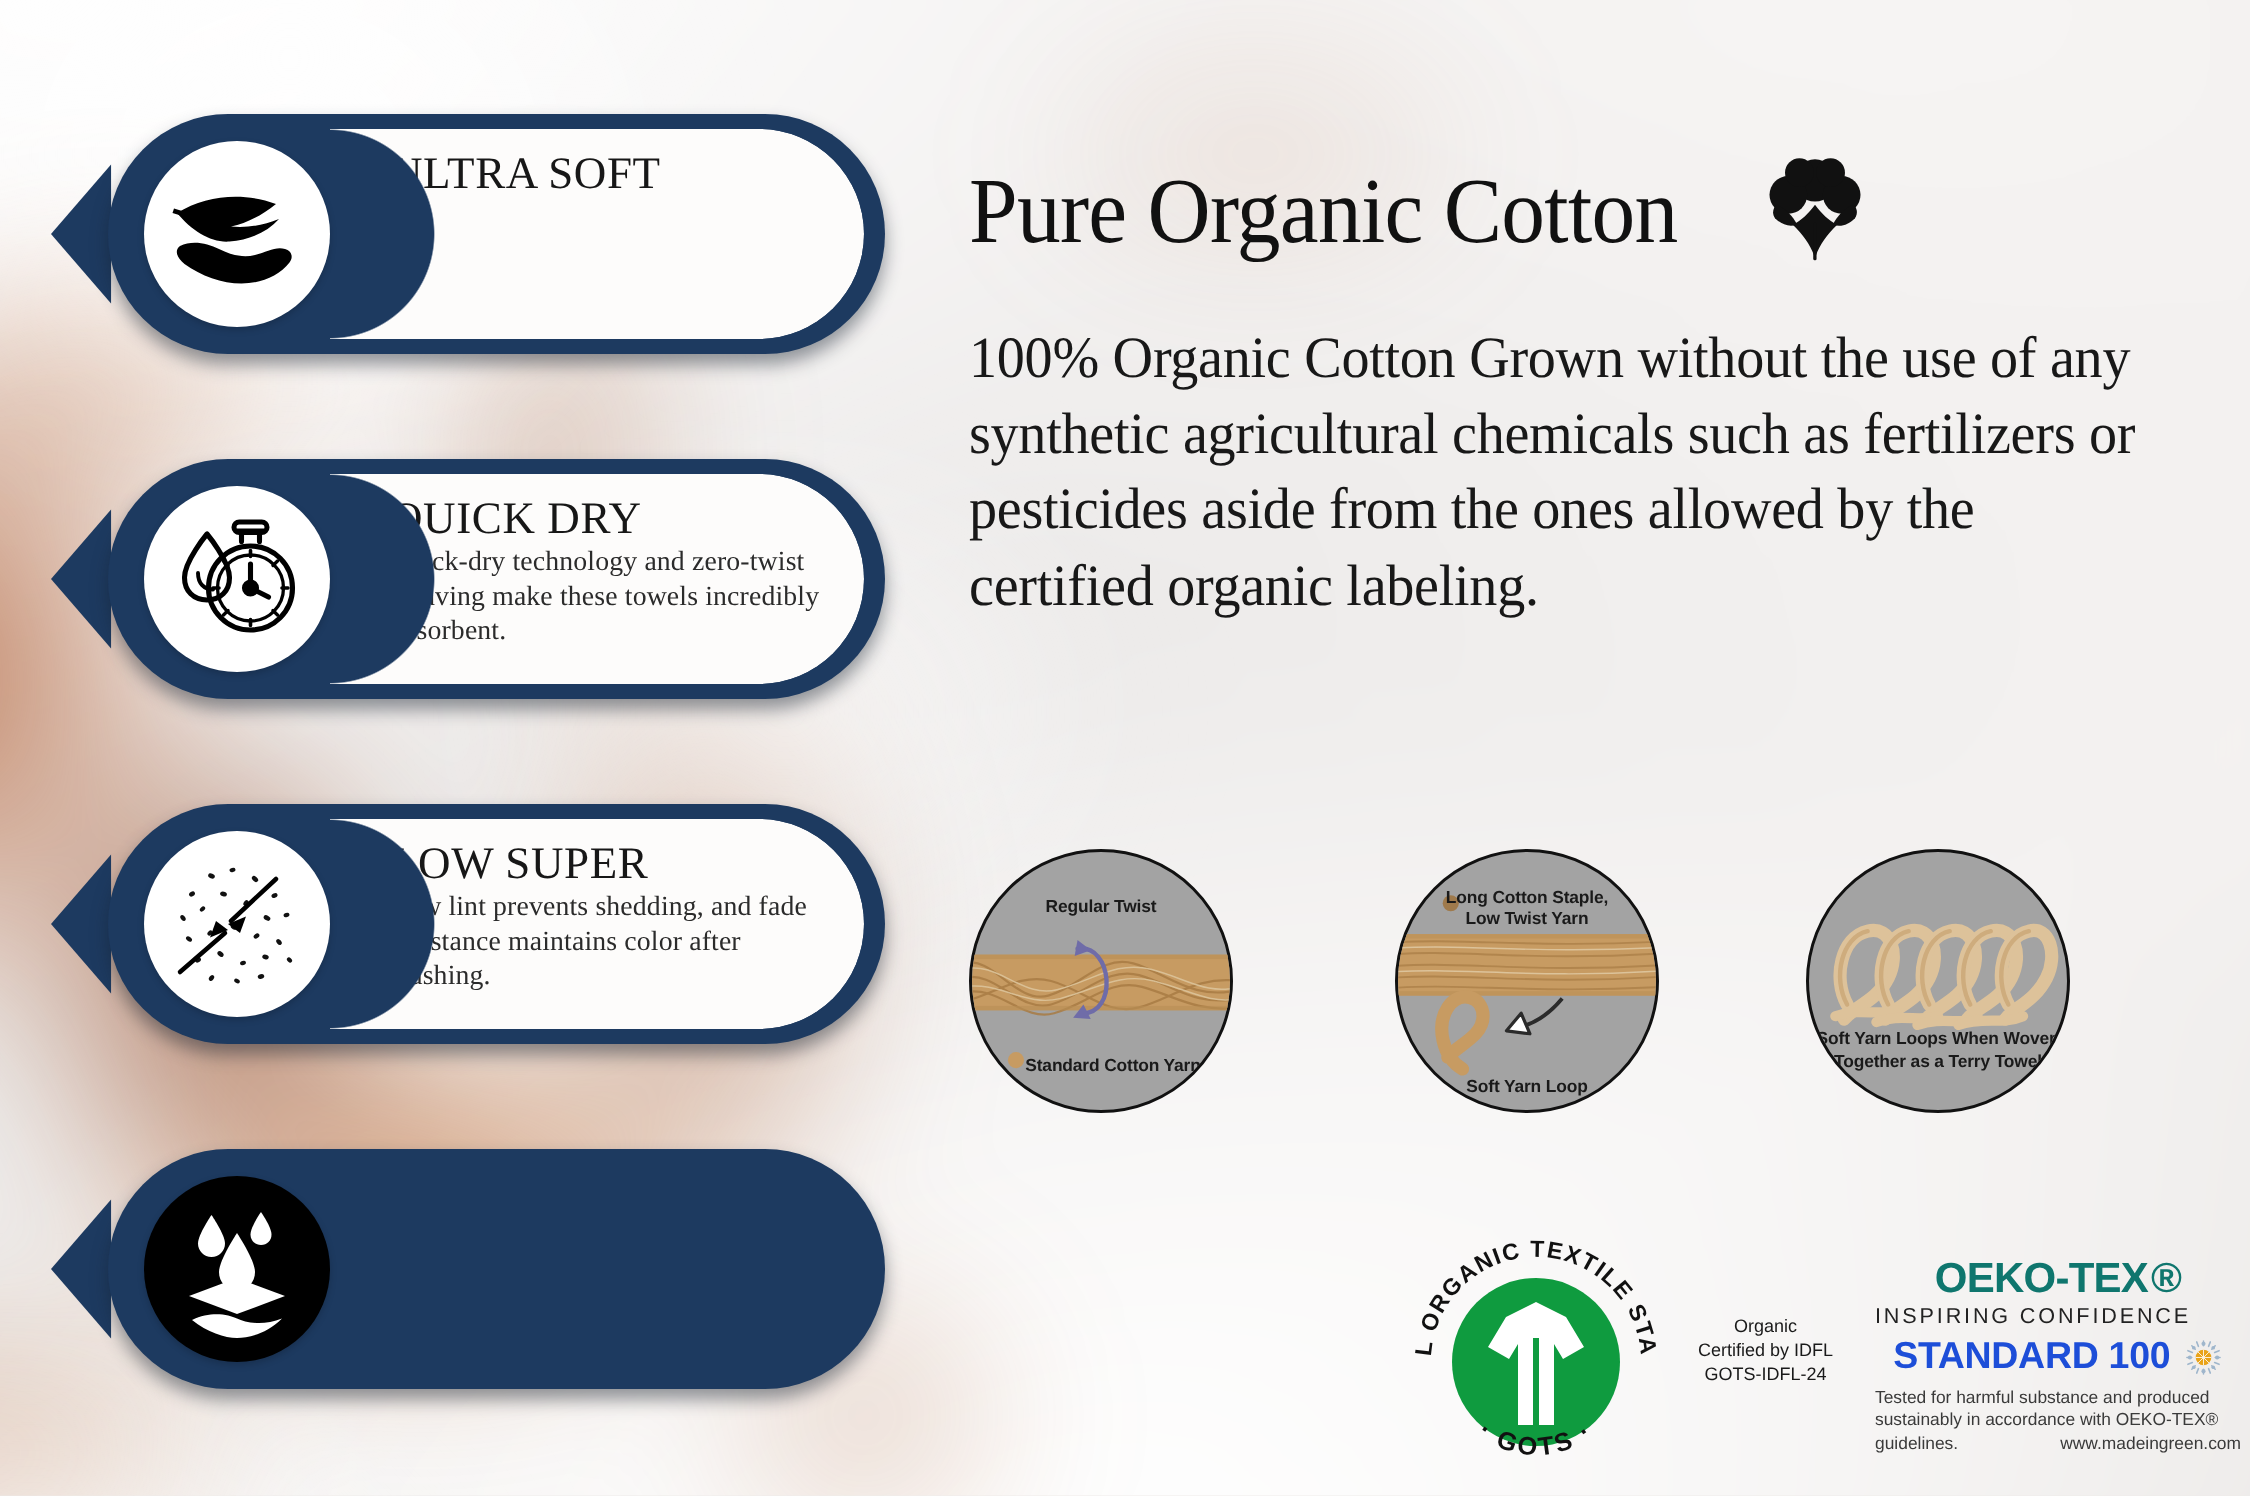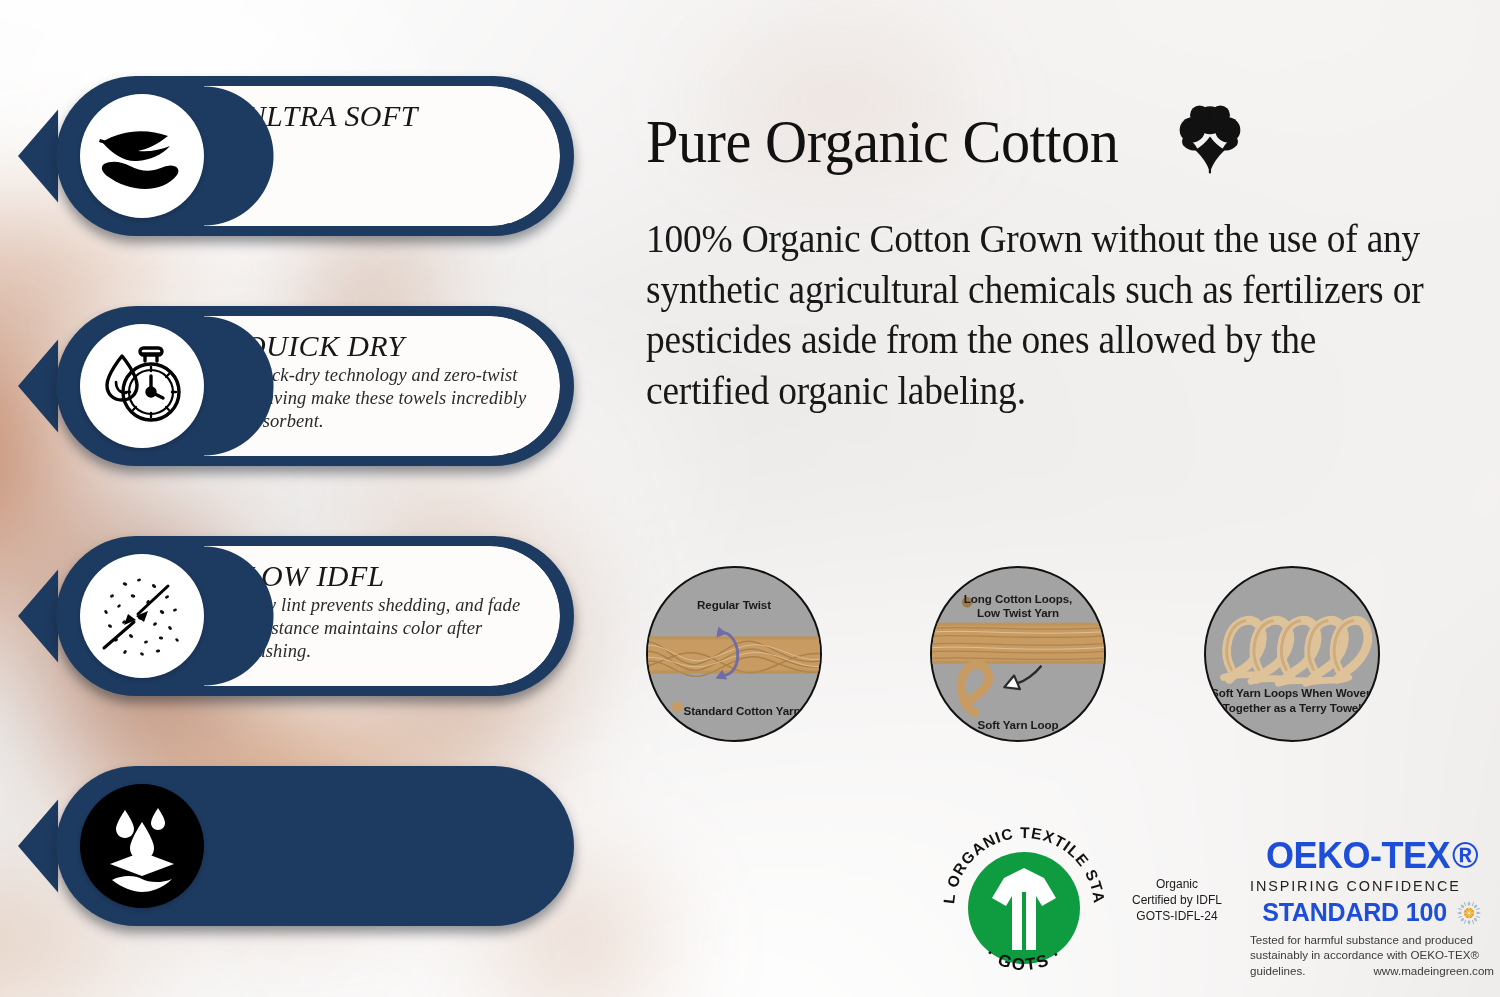--- a/index.html
+++ b/index.html
@@ -37,21 +37,21 @@
   #bg .soft {
     background:
       radial-gradient(ellipse 22% 26% at 18% 18%, rgba(255,255,255,.92) 0%, rgba(255,255,255,0) 72%),
       radial-gradient(ellipse 18% 20% at 37% 48%, rgba(255,255,255,.66) 0%, rgba(255,255,255,0) 74%),
       radial-gradient(ellipse 26% 22% at 8% 98%,  rgba(255,255,255,.70) 0%, rgba(255,255,255,0) 72%);
   }
 
   #sheet { position:absolute; inset:0; z-index:2; }
 
   
-  .card { position:absolute; left:18px; width:556px; height:160px;font-style:italic; }
+  .card { position:absolute; left:34px; width:556px; height:160px; }
 
   .pin {            
     position:absolute; left:0; top:0; width:556px; height:160px;
     background:#1d3a60;
     border-radius:0 80px 80px 0;
     clip-path:polygon(0% 50%, 7.2% 21%, 7.2% 79%);
     filter:drop-shadow(0 7px 6px rgba(20,30,45,.45));
   }
   .pin-body {
     position:absolute; left:38px; top:0; width:518px; height:160px;
@@ -134,21 +134,21 @@
     position:absolute; left:176px; top:58px; width:130px;
     text-align:center;
     font-family:"Liberation Sans", sans-serif;
     font-size:12px; line-height:1.35; color:#1a1a1a;
   }
 
   .oeko { position:absolute; left:314px; top:20px; width:244px; }
   .oeko .ot-top {
     display:flex; align-items:center; justify-content:center; gap:2px;
     font-family:"Liberation Sans", sans-serif;
-    font-size:36px; font-weight:700; color:#1d4ed8;
+    font-size:28px; font-weight:700; color:#0f766e;
     letter-spacing:-.5px; line-height:1;
   }
   .oeko .ot-sub {
     font-family:"Liberation Sans", sans-serif;
     font-size:14.4px; font-weight:400; color:#222;
     letter-spacing:1.9px; margin-top:4px;
   }
   .oeko .ot-std {
     display:flex; align-items:center; justify-content:center; gap:9px;
     margin-top:4px;
@@ -252,21 +252,21 @@
         </g>
         <g stroke="#000" stroke-width="3" stroke-linecap="round" fill="none">
           <path d="M76 20 L46 48"></path>
           <path d="M12 82 L42 56"></path>
         </g>
         <path fill="#000" d="M44 50 l12 -5 l-4 11 z"></path>
         <path fill="#000" d="M44 54 l-12 5 l4 -11 z"></path>
       </svg>
     </div>
     <div class="panel">
-      <h2>LOW IDFL</h2>
+      <h2>LOW SUPER</h2>
       <p>Low lint prevents shedding, and fade resistance maintains color after washing.</p>
     </div>
   </div>
 
   <div class="card" style="top:766px">
     <div class="pin"></div>
     <div class="pin-body"></div>
     <div class="icon-disc inverted">
       <svg viewBox="0 0 100 100" aria-hidden="true">
         <path fill="#fff" d="M33 14 C33 14 24 27 24 33 C24 38 28 42 33 42 C38 42 42 38 42 33 C42 27 33 14 33 14 Z"></path>
@@ -343,21 +343,21 @@
         <rect x="-6" y="95" width="188" height="3" fill="#b88e55" opacity=".55"></rect>
         <g stroke="#c79b62" stroke-width="9" fill="none" stroke-linecap="round">
           <path d="M44 148 C30 140 26 118 34 106 C42 94 58 98 58 112 C58 126 40 132 34 140"></path>
         </g>
         <g fill="none" stroke="#2b2b2b" stroke-width="2.6" stroke-linejoin="round">
           <path d="M112 100 C102 112 92 118 80 120"></path>
         </g>
         <path fill="#fff" stroke="#2b2b2b" stroke-width="2.2" stroke-linejoin="round" d="M84 110 L74 122 L90 124 Z"></path>
         <circle cx="36" cy="35" r="5.5" fill="#9f7a4c"></circle>
       </svg>
-      <div class="ylbl" style="top:24px">Long Cotton Loops,</div>
+      <div class="ylbl" style="top:24px">Long Cotton Staple,</div>
       <div class="ylbl" style="top:38px">Low Twist Yarn</div>
       <div class="ylbl" style="top:150px">Soft Yarn Loop</div>
     </div>
 
     <div class="yarn">
       <svg viewBox="0 0 176 176">
         <g fill="none" stroke="#ddc29a" stroke-width="9" stroke-linecap="round">
           <path d="M26 104 C16 86 22 58 40 54 C56 50 62 70 54 86 C46 102 30 106 24 114"></path>
           <path d="M54 104 C44 86 50 58 68 54 C84 50 90 70 82 86 C74 102 58 106 52 114"></path>
           <path d="M82 104 C72 86 78 58 96 54 C112 50 118 70 110 86 C102 102 86 106 80 114"></path>

